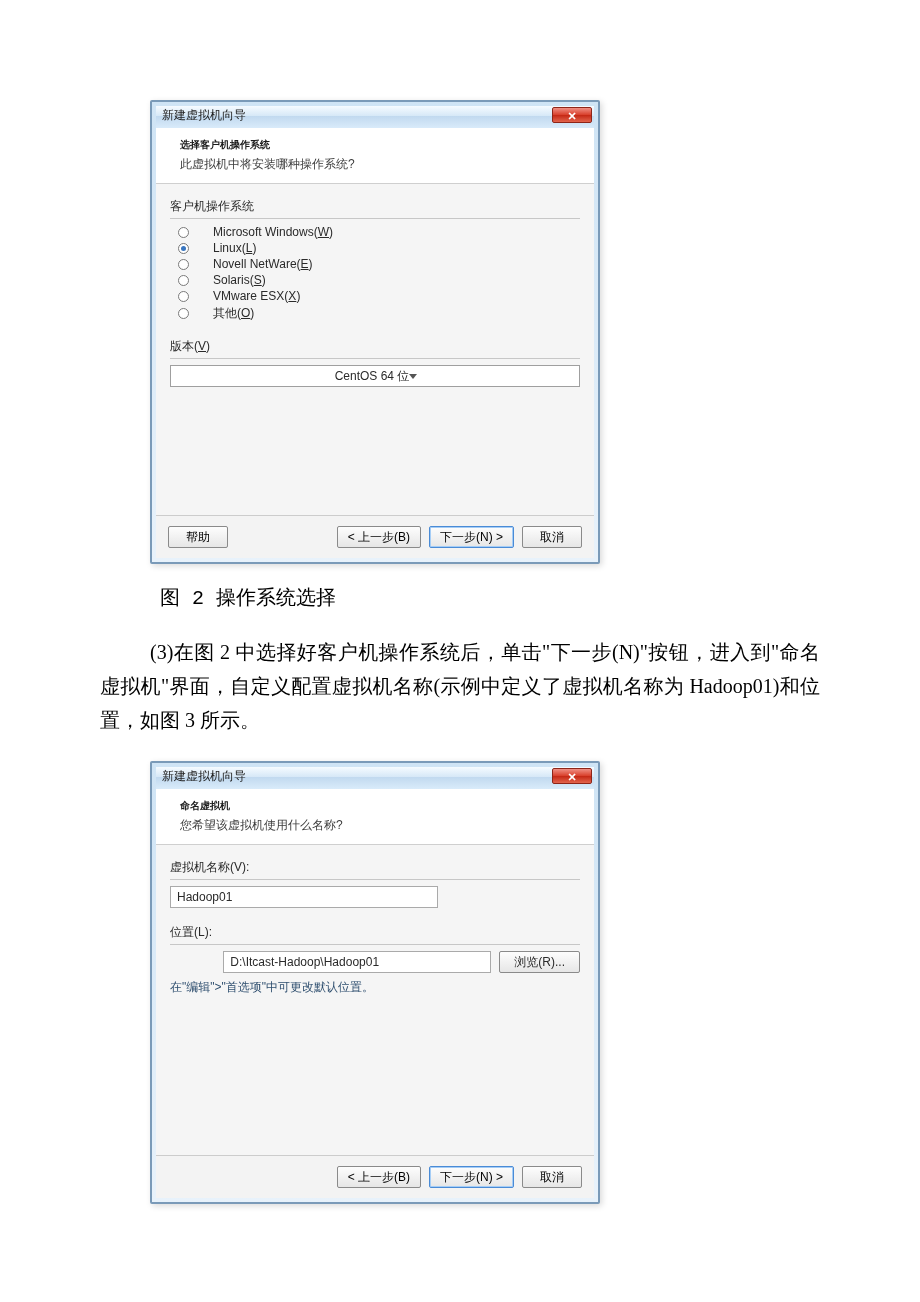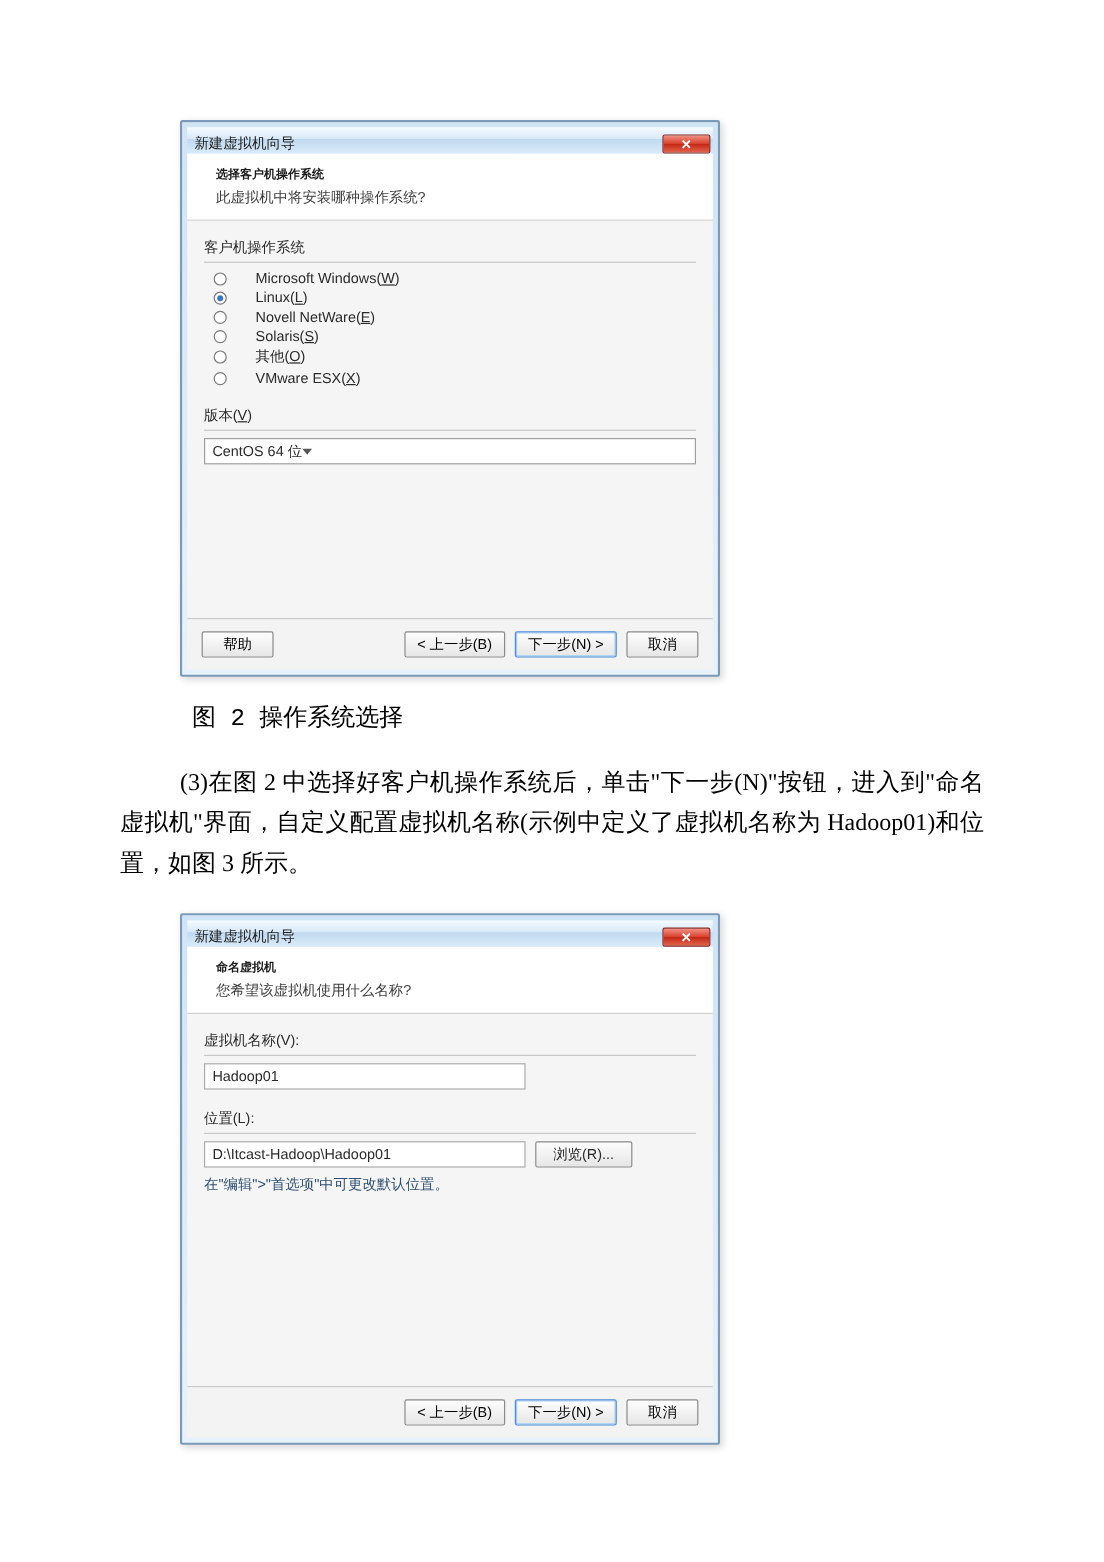--- a/index.html
+++ b/index.html
@@ -22,24 +22,24 @@
     width: 450px;
     background: #fff;
     position: relative;
   }
   .glass-border {
     padding: 4px;
     background: linear-gradient(180deg,#cfe4f5 0%, #e8f2fb 100%);
   }
   .titlebar {
     display: flex;
-    align-items: flex-end;
+    align-items: flex-start;
     justify-content: space-between;
     height: 22px;
-    padding: 16px 2px 0 6px;
+    padding: 1px 2px 0 6px;
     font-size: 12px;
     color: #222;
     background: linear-gradient(180deg,#f6fbff 0%, #d6e8f7 45%, #c1d9ef 46%, #d9ebfa 100%);
   }
   .close-btn {
     background: linear-gradient(180deg,#f08f84,#d9412d 48%, #c42613 50%, #e2644d);
     color:#fff;
     font-weight:bold;
     font-size:11px;
     width:40px;
@@ -90,21 +90,21 @@
   .radio {
     width:11px; height:11px; border:1px solid #7a7a7a; border-radius:50%;
     display:inline-flex; align-items:center; justify-content:center;
     background:#fff;
   }
   .radio.sel::after {
     content:""; width:5px; height:5px; border-radius:50%; background:#3976c0;
   }
   .underline { text-decoration: underline; }
   .select-box {
-    display:flex; align-items:center; justify-content:flex-start;
+    display:flex; align-items:center; justify-content:center;
     border:1px solid #9f9f9f;
     background:#fff;
     height:22px;
     padding:0 4px 0 6px;
     font-size:12px;
   }
   .select-box .arrow {
     width:0; height:0; border-left:4px solid transparent; border-right:4px solid transparent;
     border-top:5px solid #555;
   }
@@ -146,21 +146,21 @@
   }
   .btn.plain {
     min-width:60px;
     padding:2px 14px;
   }
   .btn.default {
     border:1px solid #4a8bd6;
     box-shadow:0 0 0 1px #a5cdf6 inset;
   }
   .row {
-    display:flex; align-items:center; gap:8px;
+    display:flex; align-items:center; gap:8px;justify-content:flex-end;
   }
   .figure-caption {
     font-size:20px;
     font-family: Liberation Mono, monospace;
     margin: 9px 0 24px 60px;
   }
   .paragraph {
     font-size:20px;
     font-family: "SimSun", serif;
     line-height:1.7;
@@ -211,27 +211,27 @@
         </div>
         <div class="radio-row">
           <span class="radio"></span>
           <span>
             <span>Solaris(</span><span class="underline">S</span><span>)</span>
           </span>
         </div>
         <div class="radio-row">
           <span class="radio"></span>
           <span>
+            <span>VMware ESX(</span><span class="underline">X</span><span>)</span>
+          </span>
+        </div>
+        <div class="radio-row">
+          <span class="radio"></span>
+          <span>
             <span>其他(</span><span class="underline">O</span><span>)</span>
-          </span>
-        </div>
-        <div class="radio-row">
-          <span class="radio"></span>
-          <span>
-            <span>VMware ESX(</span><span class="underline">X</span><span>)</span>
           </span>
         </div>
 
         <div style="height:14px"></div>
         <div class="section-label">
           <span>版本(</span><span class="underline">V</span><span>)</span>
         </div>
         <hr class="hr">
         <div class="select-box">
           <span>CentOS 64 位</span>

